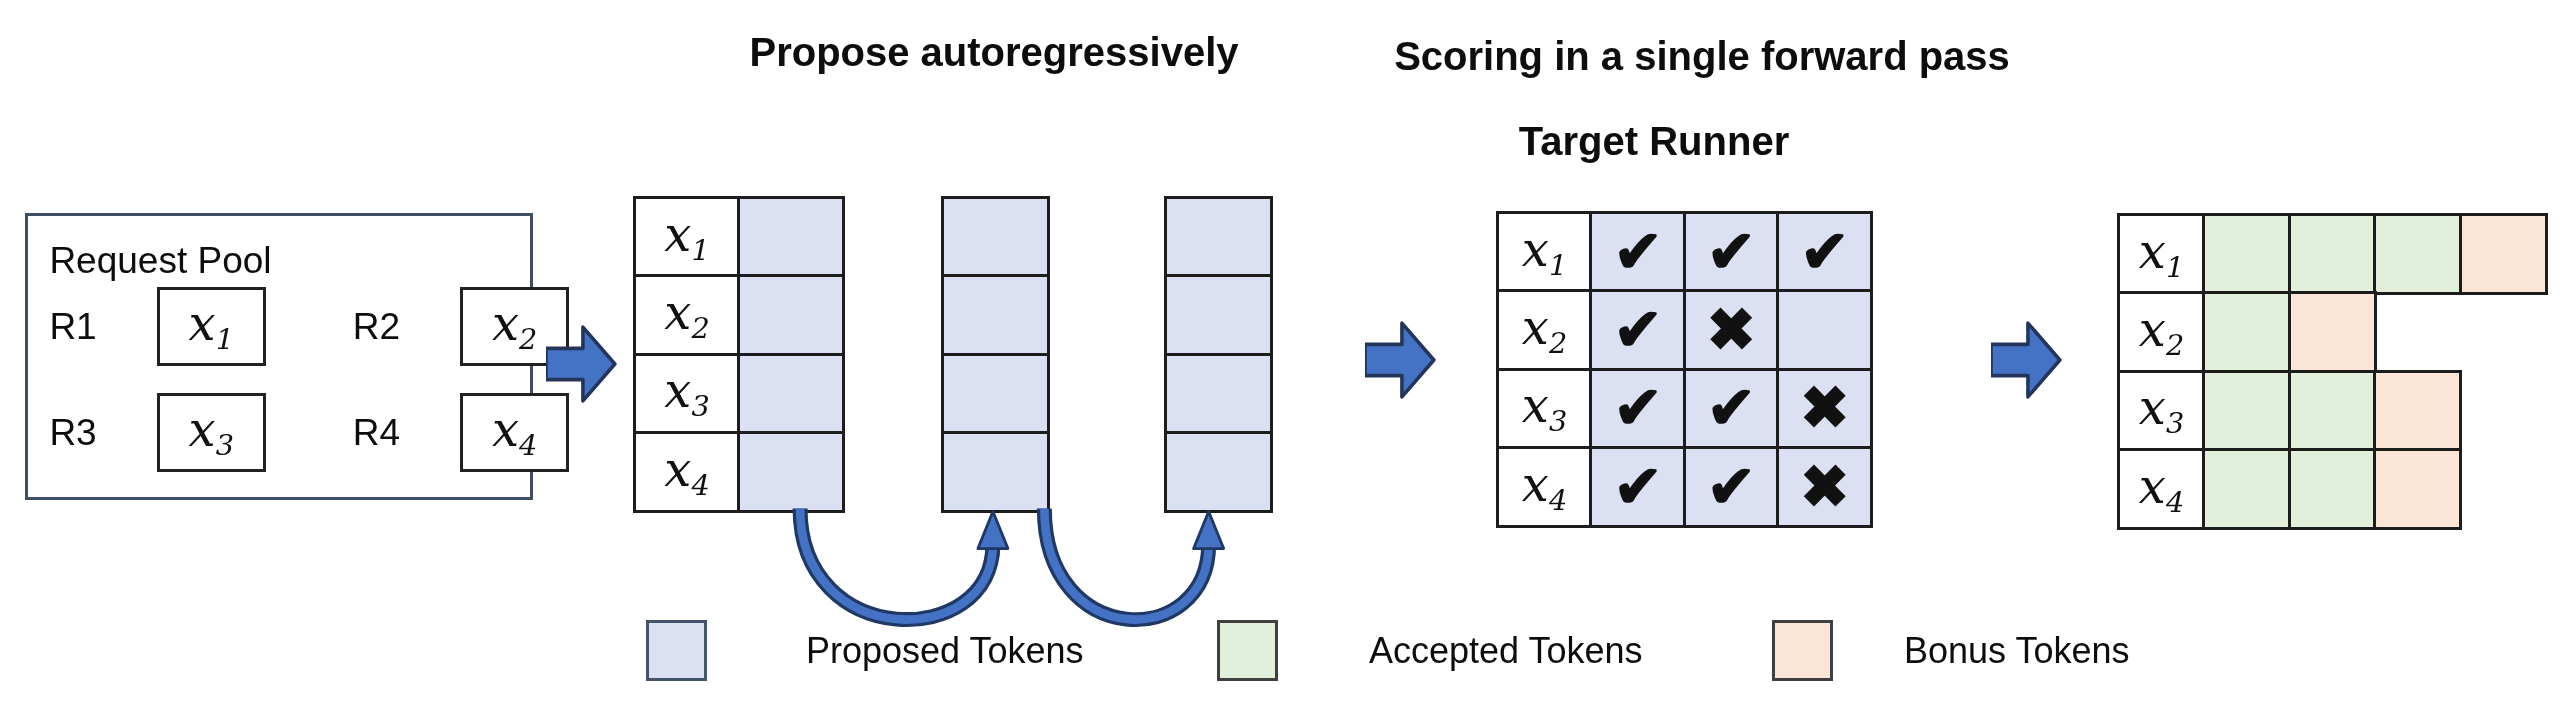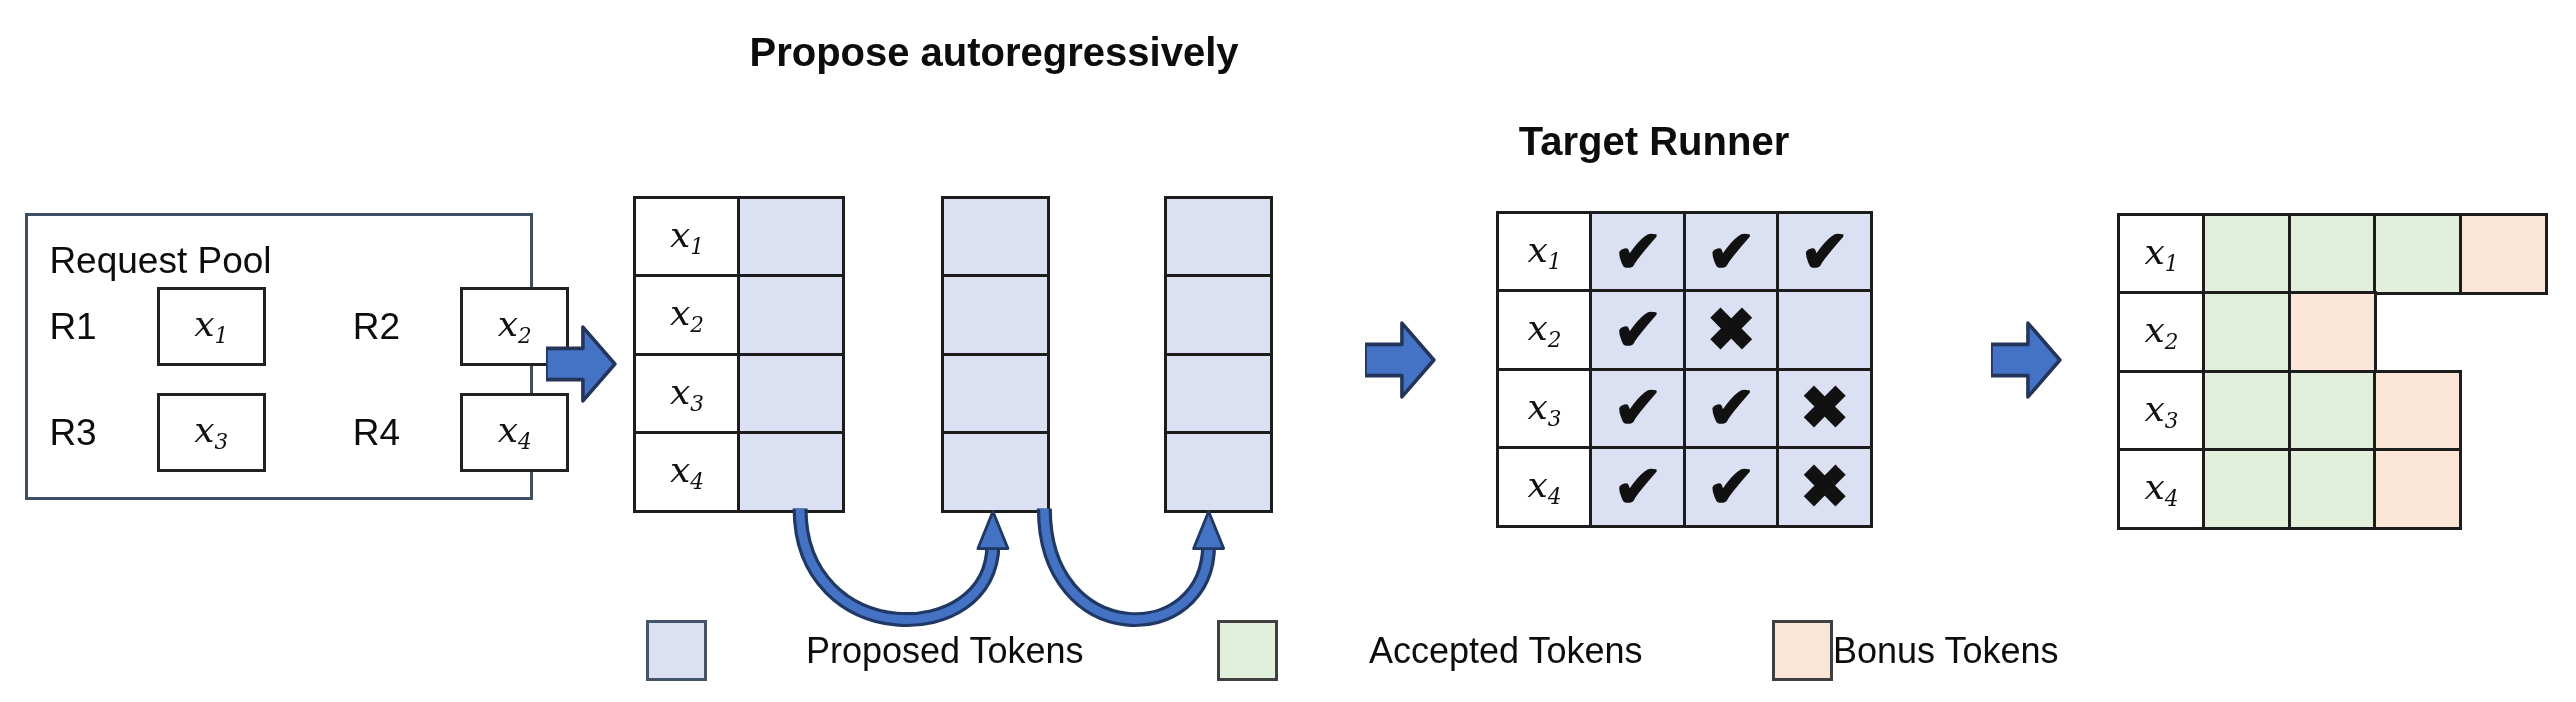--- a/index.html
+++ b/index.html
@@ -17,21 +17,21 @@
   .pool-row{position:absolute;left:21.4px;display:flex;align-items:center;height:79px;gap:17px;}
   .pool-row.pr0{top:71px;}
   .pool-row.pr1{top:177px;}
   .r-label{font-size:37px;width:69px;flex:none;}
   .token-box{box-sizing:border-box;width:109px;height:79px;border:3.6px solid #222;
              display:flex;align-items:center;justify-content:center;flex:none;
              margin-left:21.4px;margin-right:70px;background:#fff;}
   .pool-row .token-box:last-child{margin-right:0;}
 
   
-  .math{font-family:"DejaVu Serif",serif;font-style:italic;font-size:36px;color:#111;
+  .math{font-family:"DejaVu Serif",serif;font-style:italic;font-size:48px;color:#111;
         line-height:1;white-space:nowrap;}
   .math sub{font-size:0.6em;vertical-align:-0.32em;}
 
   
   .grid{position:absolute;}
   .grow{display:flex;}
   .grow + .grow{margin-top:-3.6px;}
   .gcell{box-sizing:border-box;border:3.6px solid #1d1d1d;background:#fff;
          display:flex;align-items:center;justify-content:center;flex:none;}
   .gcell + .gcell{margin-left:-3.6px;}
@@ -53,30 +53,31 @@
   .fa2{left:1365px;top:317px;}
   .fa3{left:1991px;top:317px;}
 
   
   .loops{position:absolute;left:750px;top:500px;width:543px;height:150px;}
 
   
   .legend-item{position:absolute;top:620px;display:flex;align-items:center;}
   .li0{left:646px;gap:99px;}
   .li1{left:1217px;gap:91px;}
-  .li2{left:1772px;}
+  .li2{left:1772px;gap:71px;}
   .swatch{box-sizing:border-box;width:61px;height:61px;border:3.6px solid #404040;flex:none;}
   .legend-label{font-size:36px;white-space:nowrap;}
 </style>
 </head>
 <body>
 
 <div class="canvas">
 
   <div class="title" style="left:994px;top:30px">Propose autoregressively</div>
+  <div class="title" style="left:1702px;top:34px">Scoring in a single forward pass</div>
   <div class="title" style="left:1654px;top:119px">Target Runner</div>
 
   <div class="pool">
     <div class="pool-title">Request Pool</div>
     <div id="pool-rows">
         <div class="pool-row pr0">
           <div class="r-label">R1</div>
           <div class="token-box">
             <span class="math"><i>x</i><sub>1</sub></span>
           </div>

